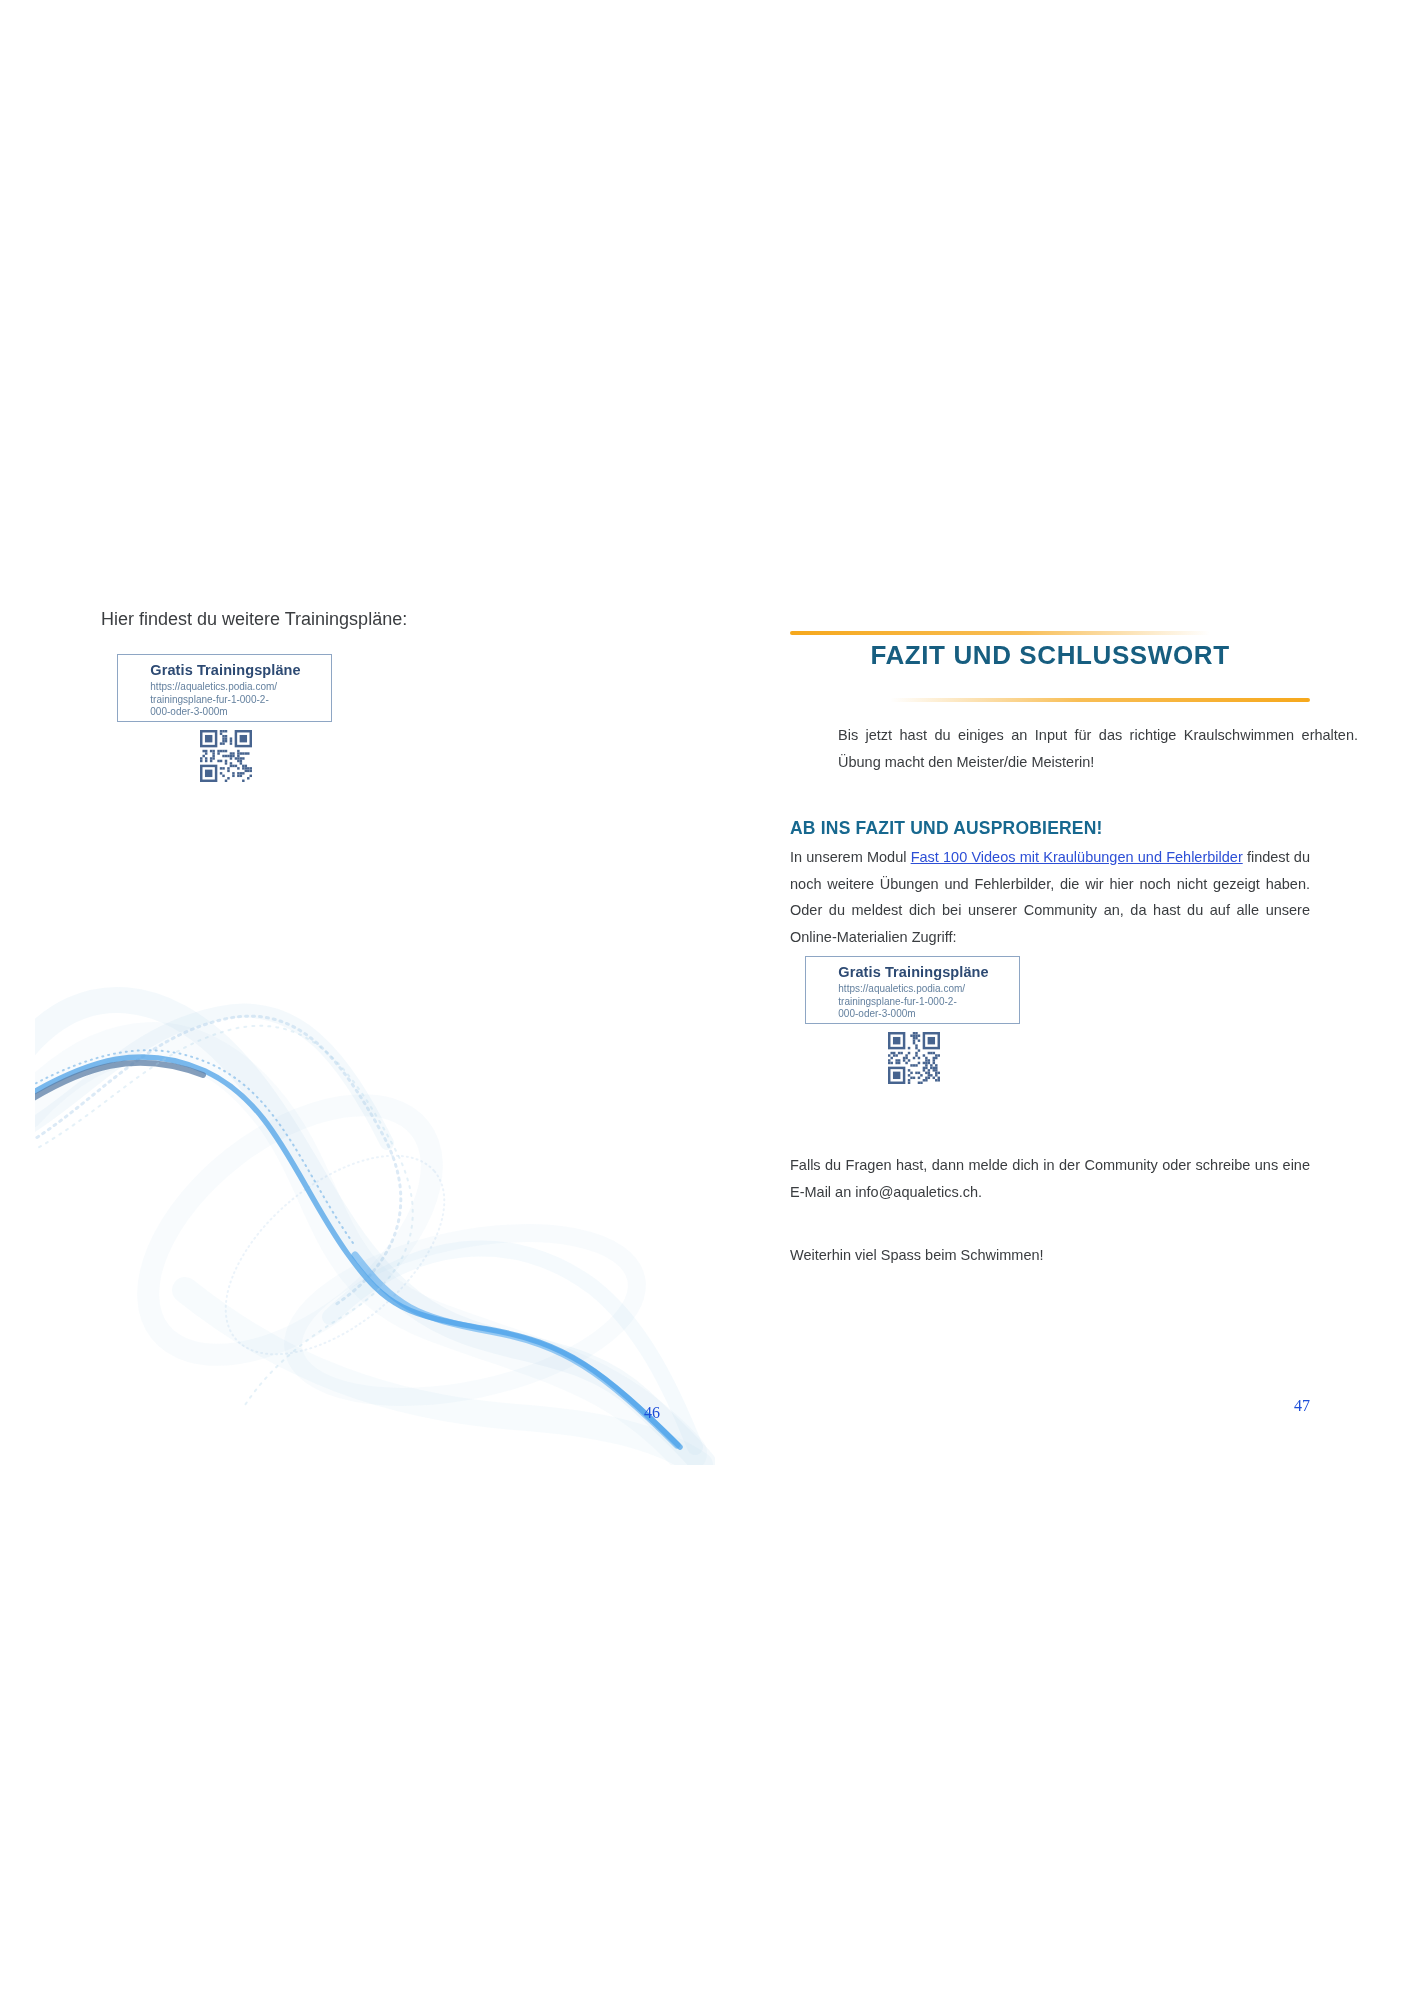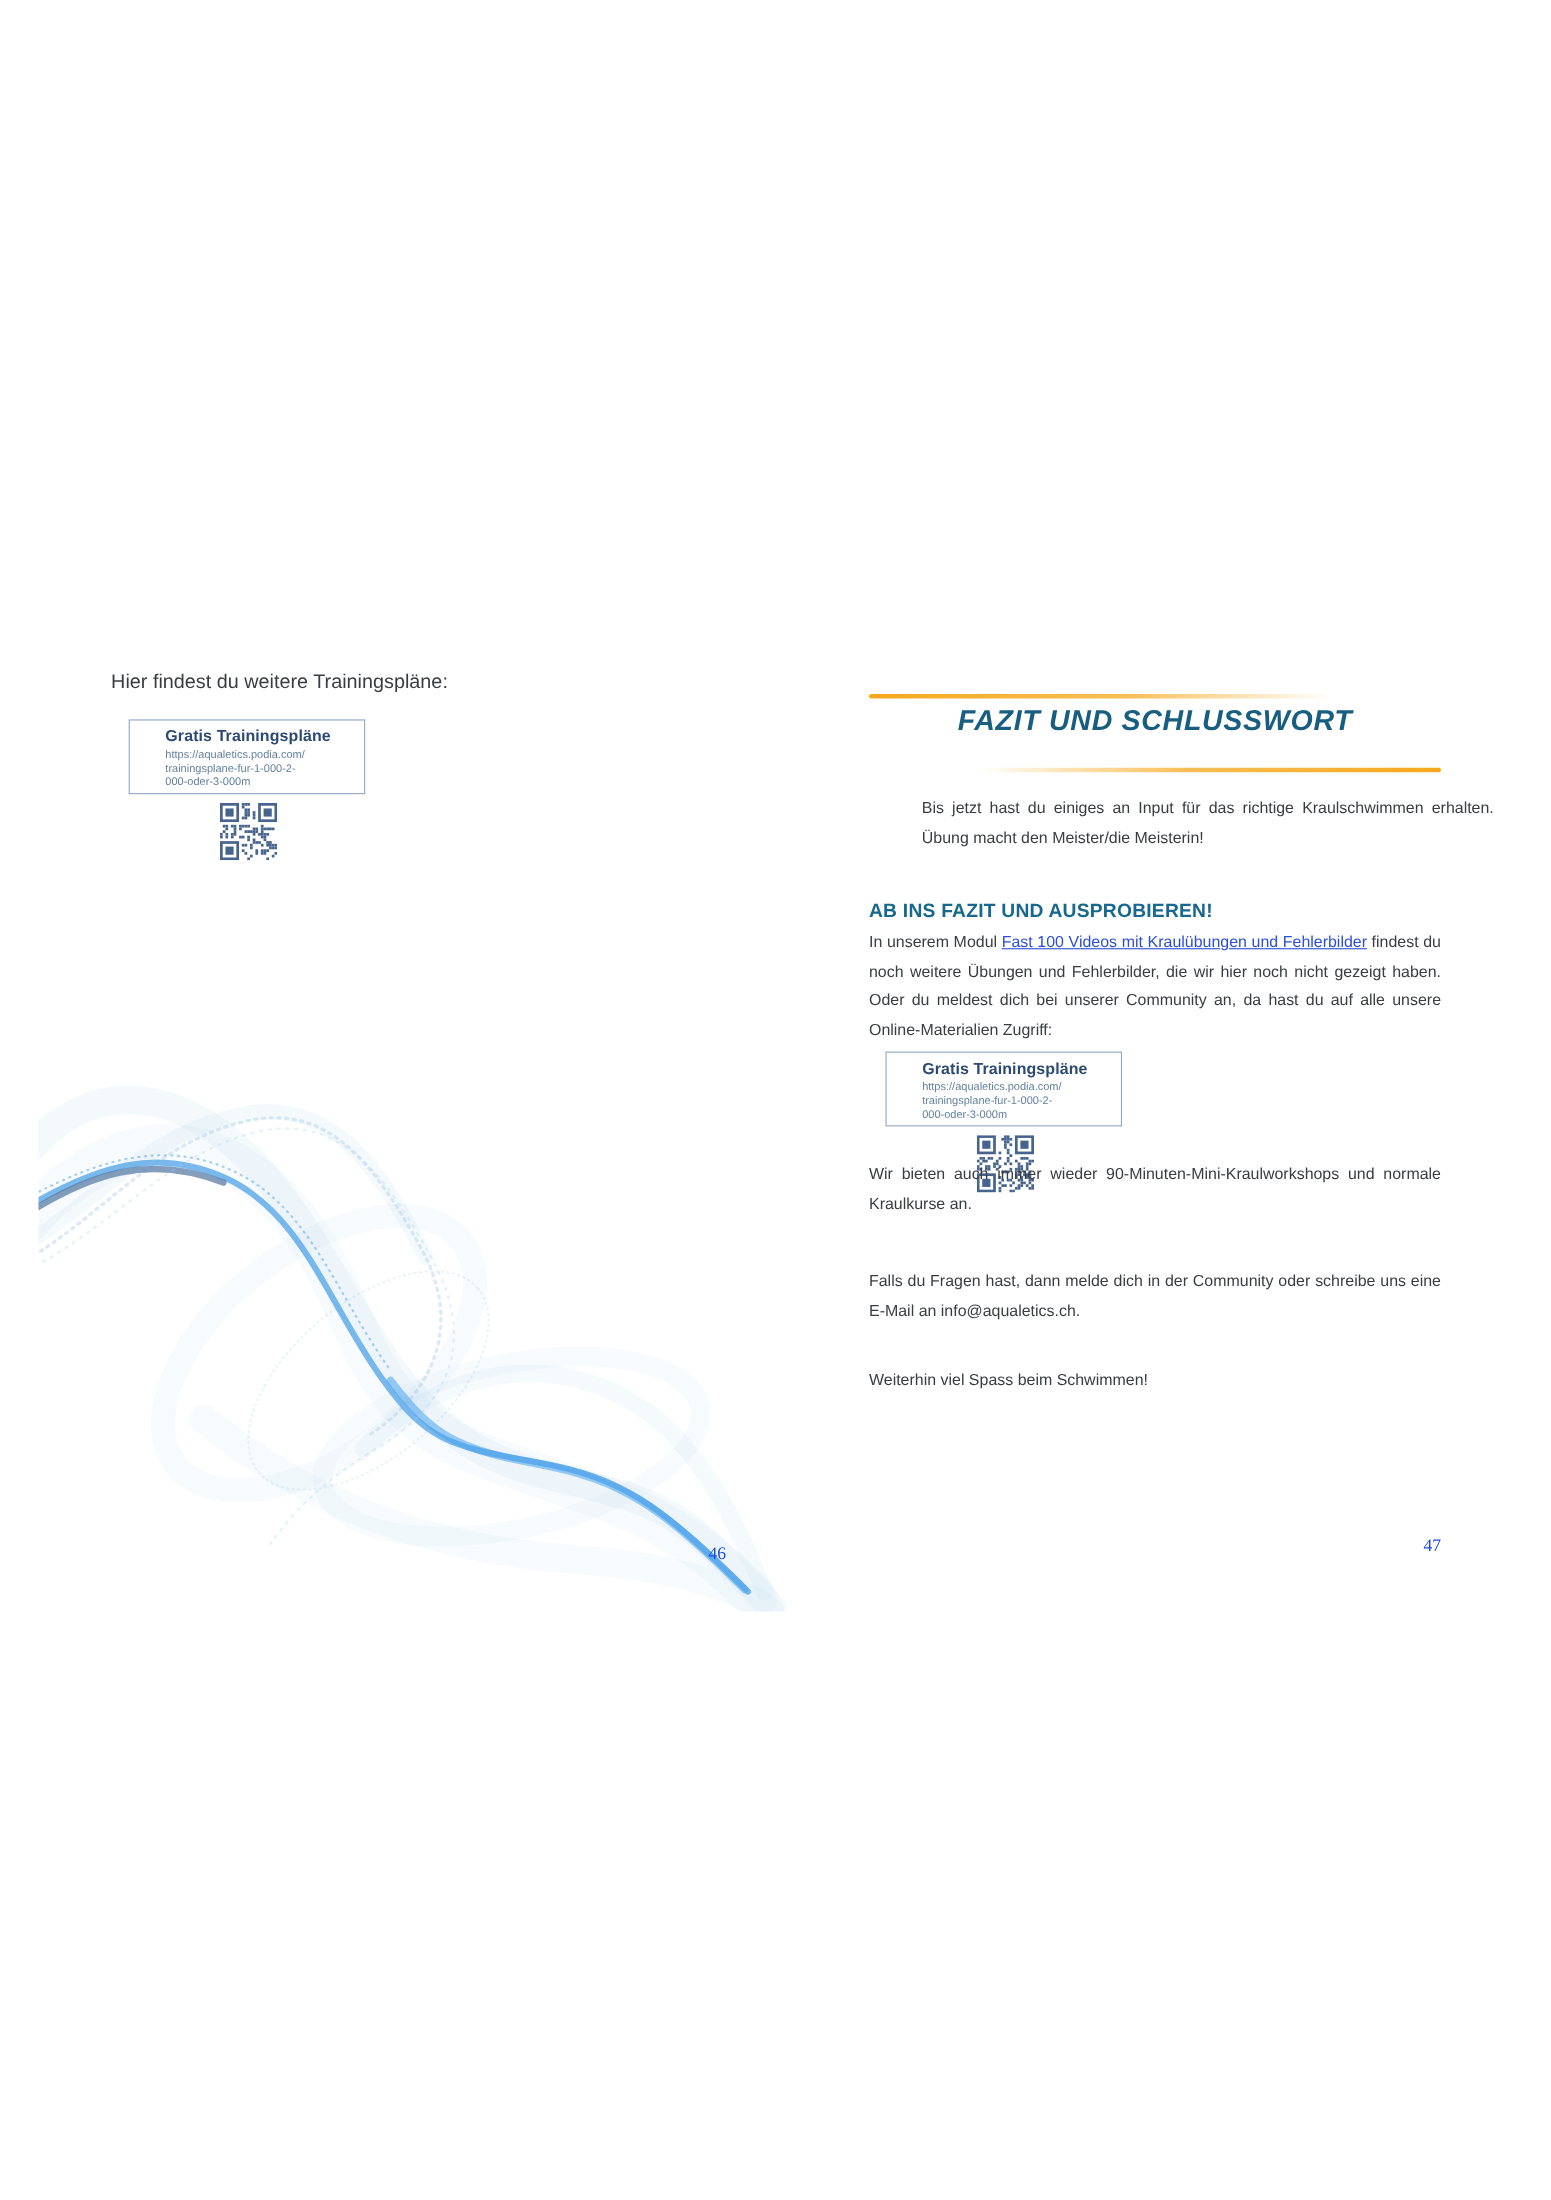--- a/index.html
+++ b/index.html
@@ -40,21 +40,20 @@
   .rule{height:4px;border-radius:2px;}
   .rule-top{left:0;top:631px;width:420px;
     background:linear-gradient(to right, var(--accent,#F6A81C) 0%, rgba(246,168,28,.75) 55%, rgba(246,168,28,0) 100%);}
   .rule-bottom{left:100px;top:698px;width:420px;
     background:linear-gradient(to left, var(--accent,#F6A81C) 0%, rgba(246,168,28,.75) 55%, rgba(246,168,28,0) 100%);}
 
   h1.fazit{
     left:0;top:640px;width:520px;margin:0;text-align:center;
     font-size:26px;line-height:30px;font-weight:bold;letter-spacing:.6px;
     color:var(--teal,#175E80);
-    font-style:italic;
   }
   h2.sub{
     left:0;top:818px;width:520px;margin:0;
     font-size:17.5px;line-height:20px;font-weight:bold;letter-spacing:.2px;
     color:var(--teal2,#17688F);
   }
   .para{width:520px;font-size:14.5px;line-height:26.5px;color:#3a3d40;text-align:justify;margin:0;}
   .para.nojust{text-align:left;}
   .p1{left:0;top:722px;margin-left:48px;}
   .p2{left:0;top:844px;}
@@ -331,18 +330,17 @@
         <rect x="2" y="2" width="3" height="3" fill="#47648f"></rect>
         <rect x="14" y="0" width="7" height="7" fill="#47648f"></rect>
         <rect x="15" y="1" width="5" height="5" fill="#fff"></rect>
         <rect x="16" y="2" width="3" height="3" fill="#47648f"></rect>
         <rect x="0" y="14" width="7" height="7" fill="#47648f"></rect>
         <rect x="1" y="15" width="5" height="5" fill="#fff"></rect>
         <rect x="2" y="16" width="3" height="3" fill="#47648f"></rect>
       </svg>
   </div>
 
-  <p class="abs para p3">Wir bieten auch immer wieder 90-Minuten-Mini-Kraulworkshops und normale Kraulkurse an.</p>
   <p class="abs para p5">Falls du Fragen hast, dann melde dich in der Community oder schreibe uns eine E-Mail an info@aqualetics.ch.</p>
   <p class="abs para nojust p6">Weiterhin viel Spass beim Schwimmen!</p>
 </div>
 
 <div class="abs pagenum pn-right">47</div>
 
 </body></html>

